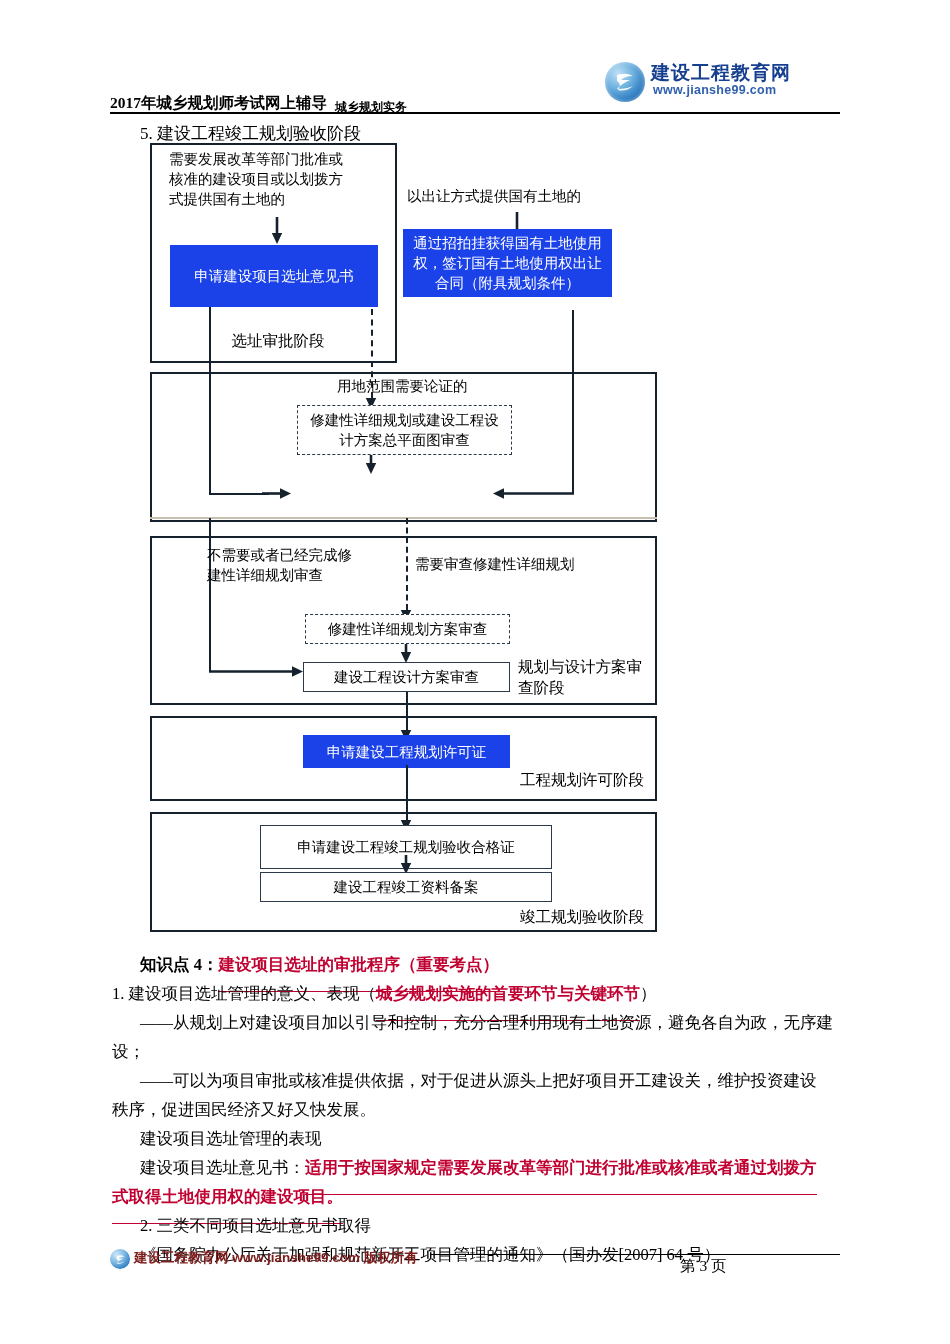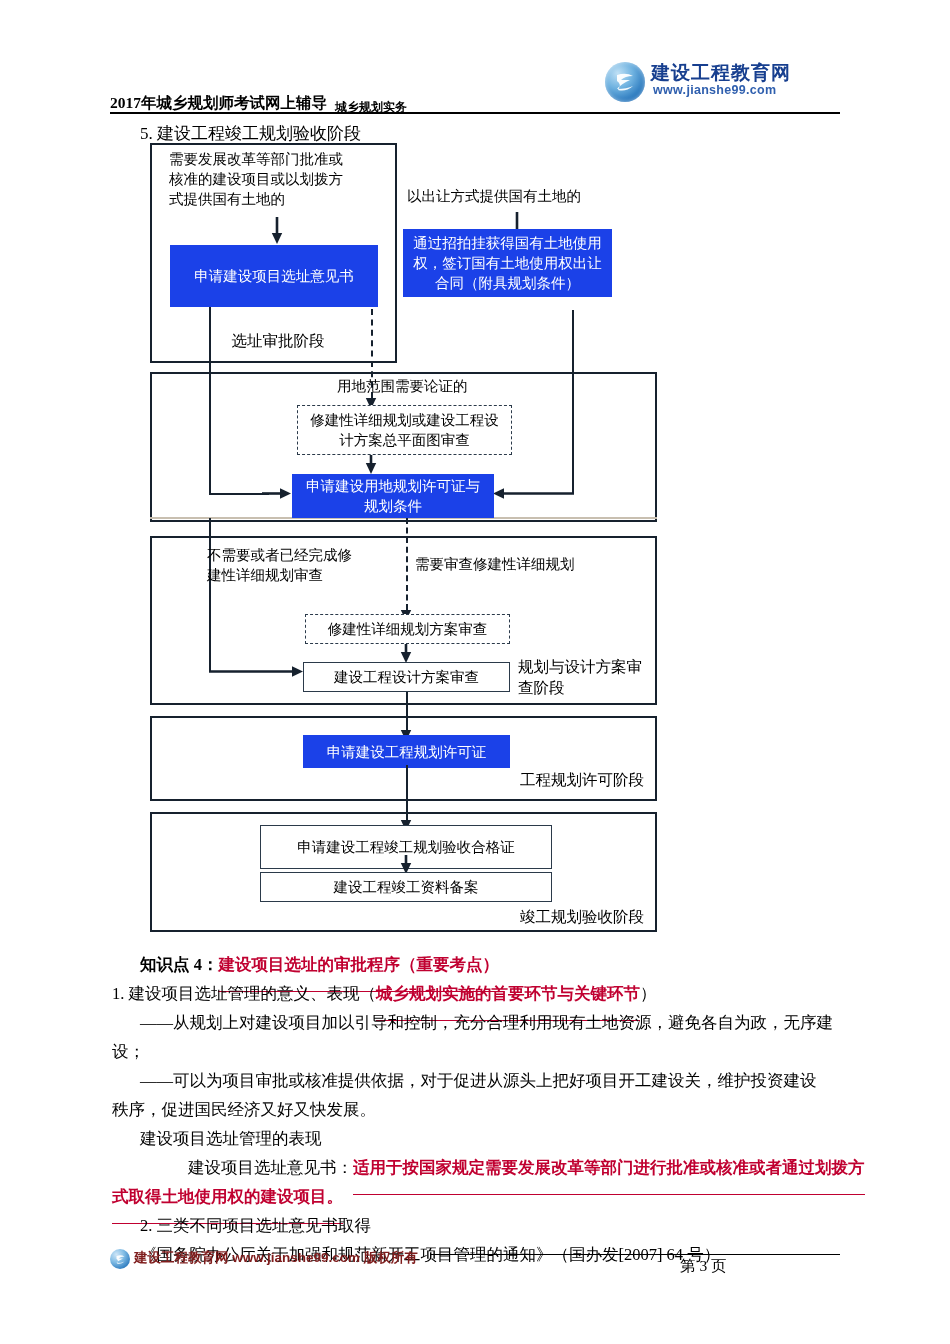--- a/index.html
+++ b/index.html
@@ -152,22 +152,20 @@
     <div class="flabel" style="left:337px;top:376px;width:220px;text-align:left;">用地范围需要论证的</div>
 
     <div class="dashbox" style="left:297px;top:405px;width:215px;height:50px;">修建性详细规划或建设工程设
 计方案总平面图审查</div>
 
     <svg class="arw" style="left:364px;top:455px;width:14px;height:20px;" viewBox="0 0 14 20">
       <line x1="7" y1="0" x2="7" y2="11" stroke="#16212e" stroke-width="2.6"></line>
       <polygon points="7,19 1.8,8 12.2,8" fill="#16212e"></polygon>
     </svg>
 
-    <div class="bluebox" style="left:292px;top:474px;width:202px;height:44px;">申请建设用地规划许可证与
-规划条件</div>
 
     <div class="vline" style="left:209px;top:518px;height:153px;"></div>
     <svg class="arw" style="left:209px;top:663px;width:95px;height:17px;" viewBox="0 0 95 17">
       <line x1="0" y1="8.5" x2="86" y2="8.5" stroke="#16212e" stroke-width="2.6"></line>
       <polygon points="94,8.5 83,3.2 83,13.8" fill="#16212e"></polygon>
     </svg>
 
     <div class="vdash" style="left:406px;top:518px;height:92px;"></div>
     <svg class="arw" style="left:399px;top:604px;width:14px;height:18px;" viewBox="0 0 14 18">
       <polygon points="7,17 1.8,6 12.2,6" fill="#16212e"></polygon>
@@ -223,21 +221,21 @@
   </div>
 
   <div class="txt" style="left:140px;top:1008px;">——从规划上对建设项目加以引导和控制，充分合理利用现有土地资源，避免各自为政，无序建</div>
   <div class="txt" style="left:112px;top:1037px;">设；</div>
 
   <div class="txt" style="left:140px;top:1066px;">——可以为项目审批或核准提供依据，对于促进从源头上把好项目开工建设关，维护投资建设</div>
   <div class="txt" style="left:112px;top:1095px;">秩序，促进国民经济又好又快发展。</div>
 
   <div class="txt" style="left:140px;top:1124px;">建设项目选址管理的表现</div>
 
-  <div class="txt" style="left:140px;top:1153px;margin-left:48px;">
+  <div class="txt" style="left:140px;top:1153px;">
     <span>建设项目选址意见书：</span><span class="redu">适用于按国家规定需要发展改革等部门进行批准或核准或者通过划拨方</span>
   </div>
   <div class="txt" style="left:112px;top:1182px;">
     <span class="redu">式取得土地使用权的建设项目。</span>
   </div>
 
   <div class="txt" style="left:140px;top:1211px;">2. 三类不同项目选址意见书取得</div>
   <div class="txt" style="left:140px;top:1240px;">《国务院办公厅关于加强和规范新开工项目管理的通知》（国办发[2007] 64 号）</div>
 
   <div class="foot-rule"></div>

